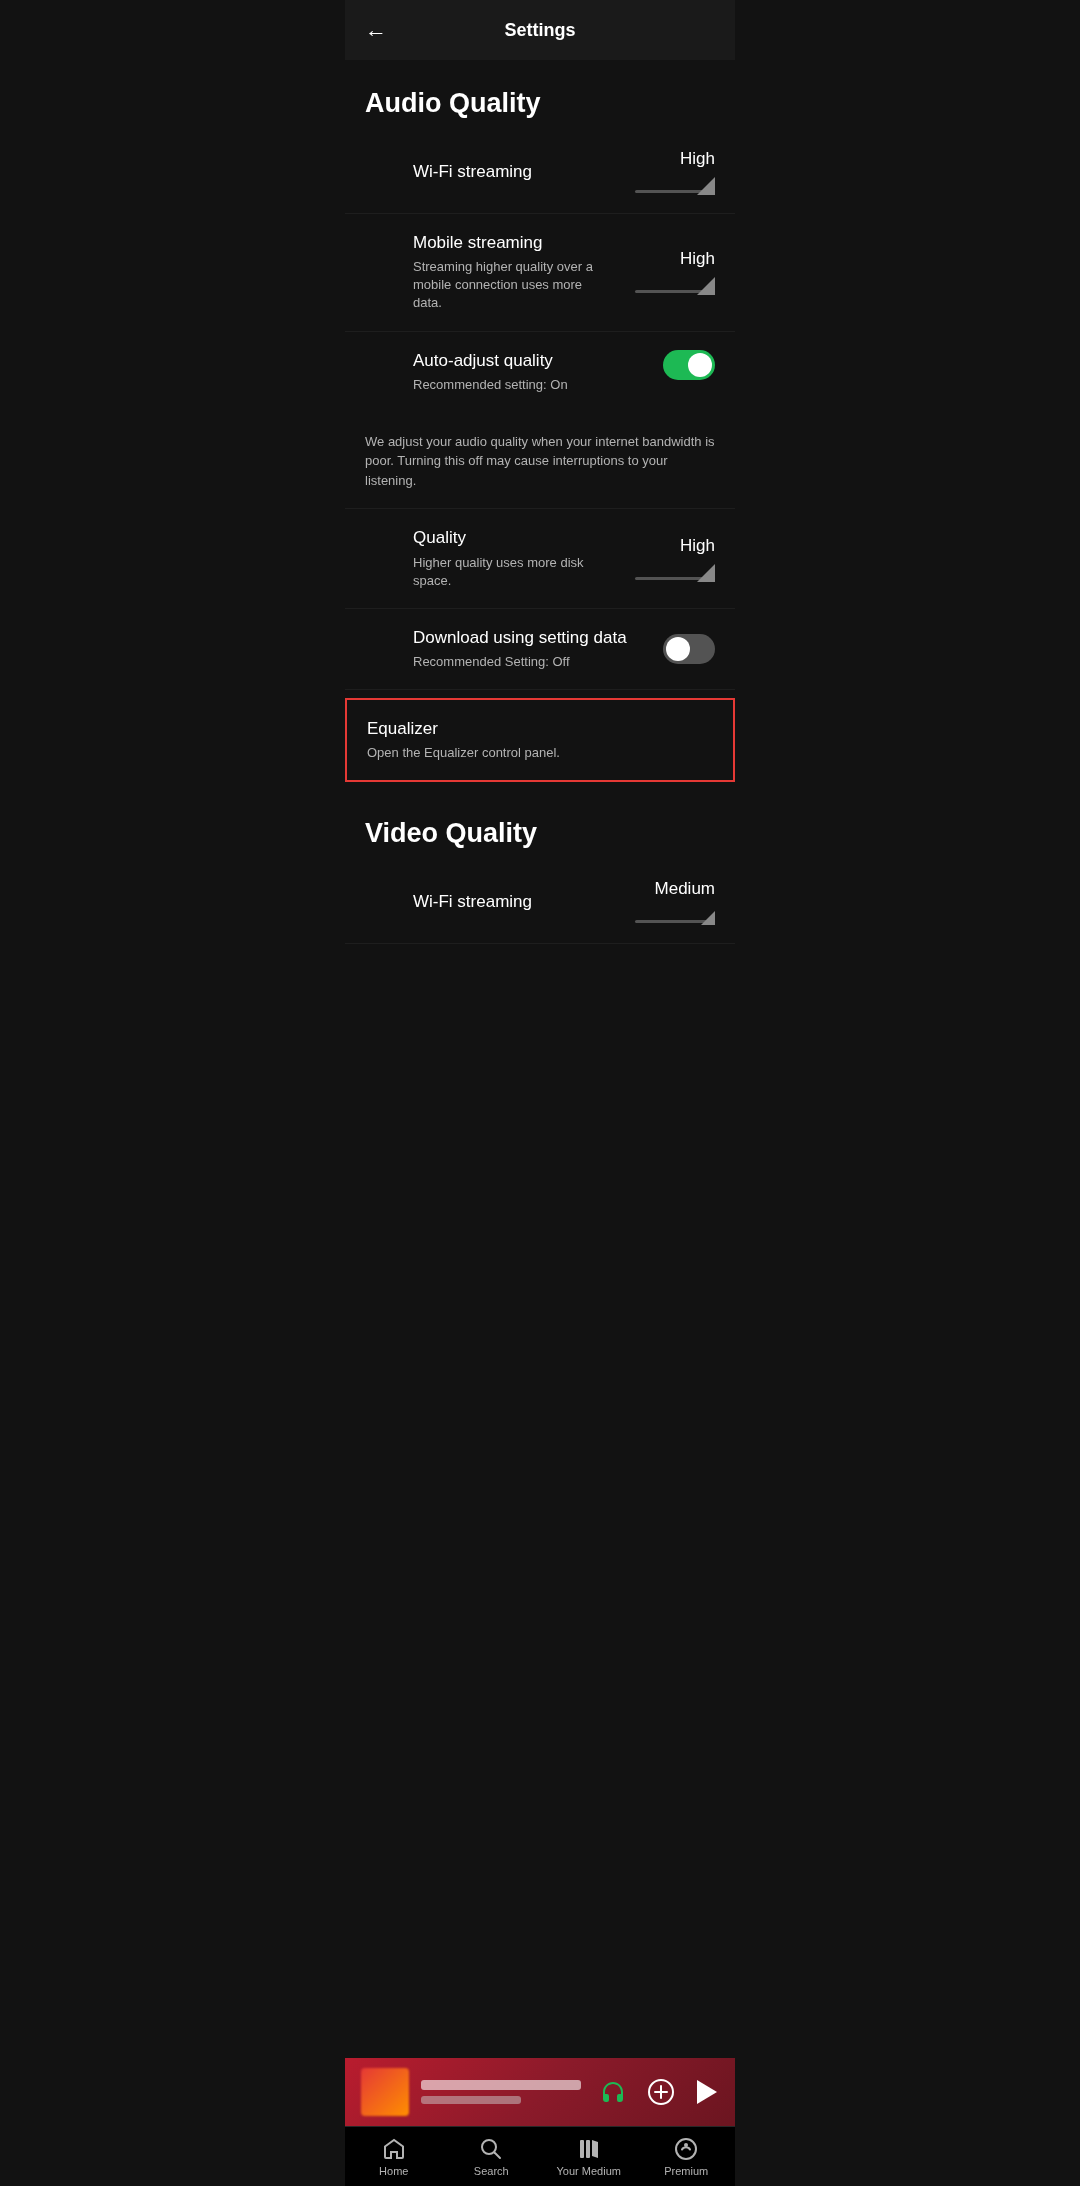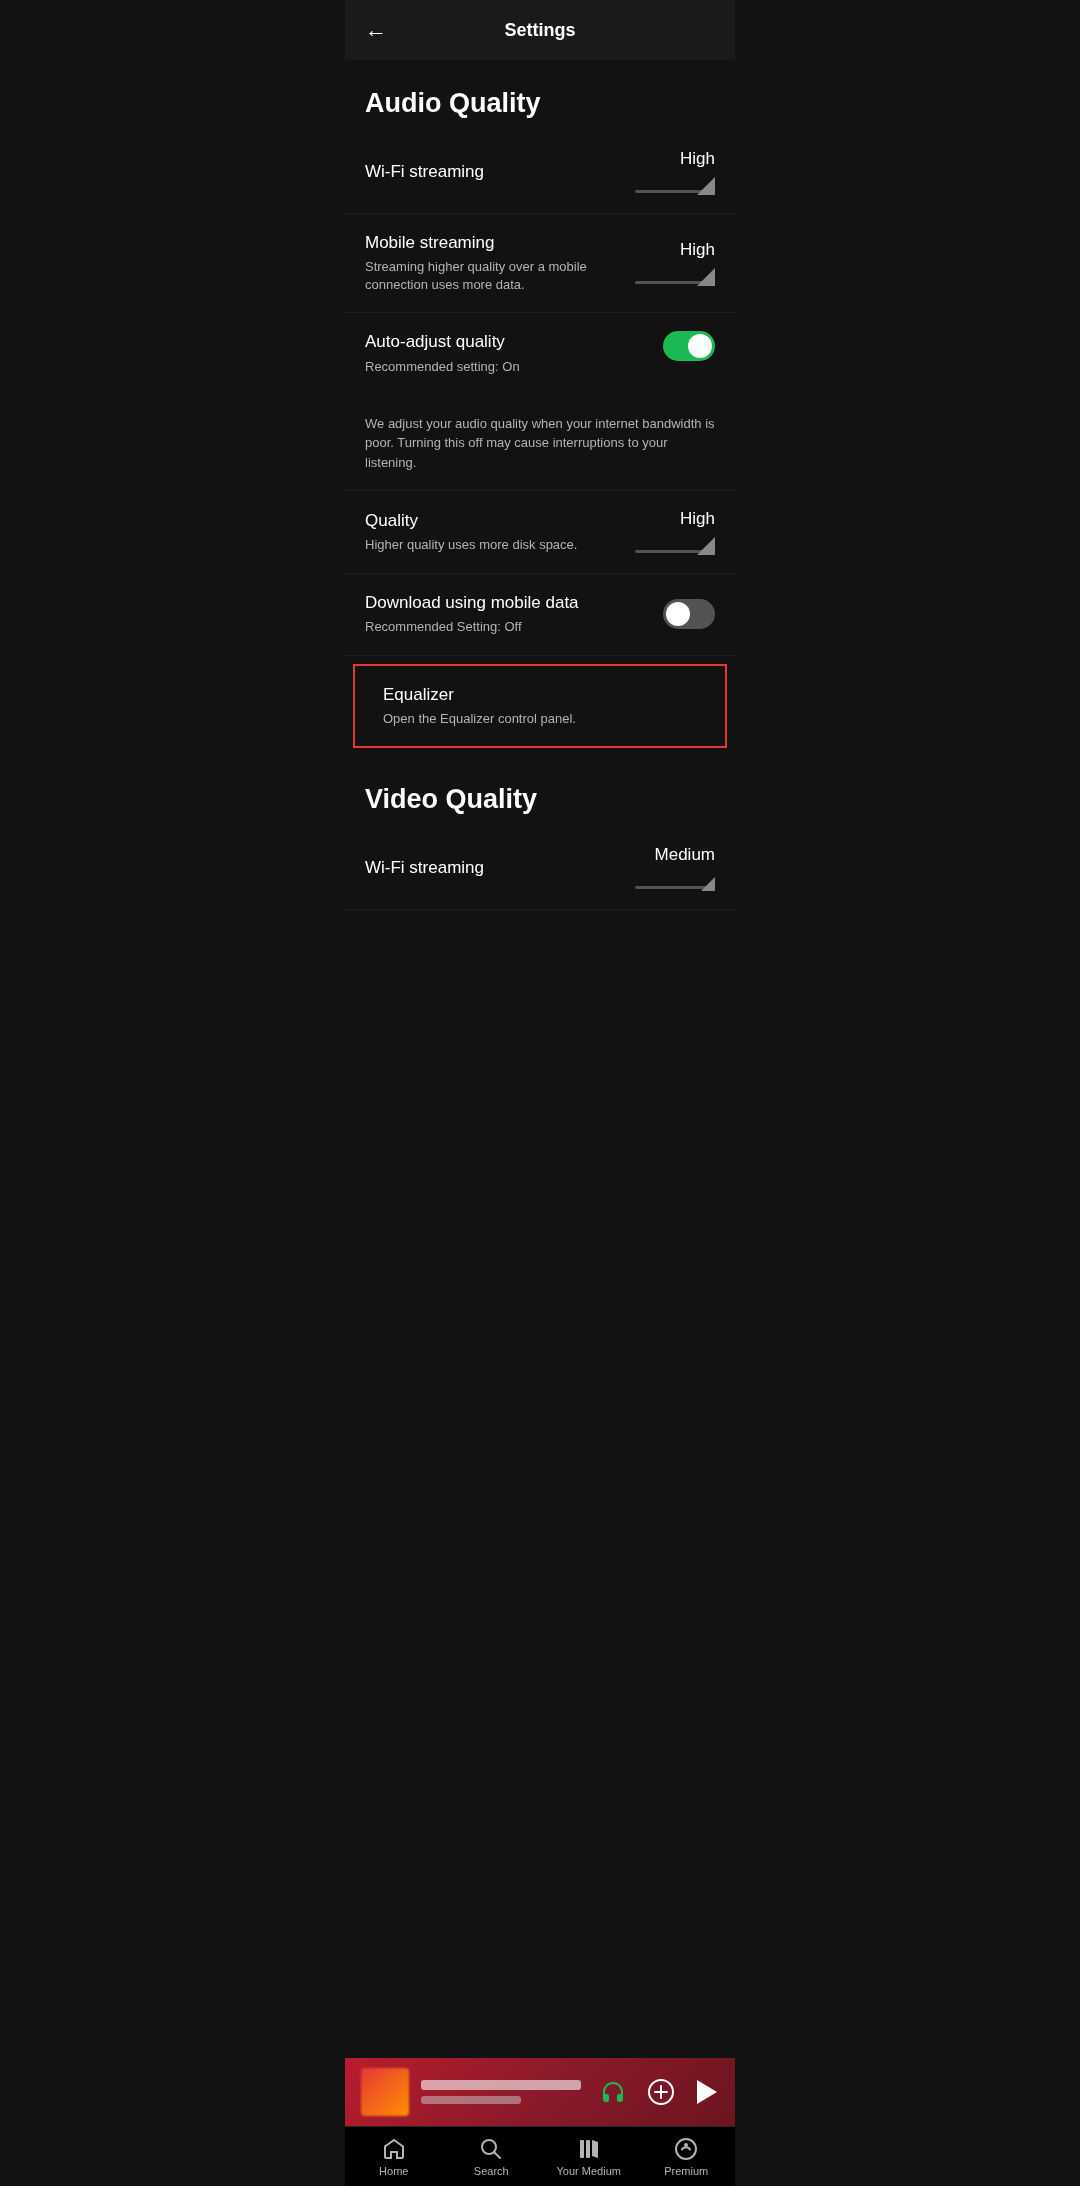--- a/index.html
+++ b/index.html
@@ -60,20 +60,21 @@
       display: flex;
       align-items: center;
       justify-content: space-between;
       padding: 18px 20px;
       border-bottom: 1px solid #1e1e1e;
     }
 
     .setting-row-left {
       flex: 1;
       padding-right: 16px;
+      margin-left: 48px;
     }
 
     .setting-label {
       font-size: 17px;
       font-weight: 400;
       color: #fff;
       line-height: 1.3;
     }
 
     .setting-sublabel {
@@ -164,22 +165,22 @@
       left: 25px;
     }
 
     .toggle-knob.off {
       left: 3px;
     }
 
     
     .equalizer-row {
       border: 2px solid #e53935;
-      margin: 8px 8px;
-      padding: 18px 28px;
+      margin: 8px 0;
+      padding: 18px 20px;
       cursor: pointer;
     }
 
     
     .auto-adjust-desc {
       font-size: 13px;
       color: #b3b3b3;
       padding: 0 20px 18px;
       line-height: 1.5;
       border-bottom: 1px solid #1e1e1e;
@@ -349,21 +350,21 @@
       <span class="quality-value">High</span>
       <div class="quality-bar-container">
         <div class="quality-bar-bg"></div>
         <div class="quality-triangle"></div>
       </div>
     </div>
   </div>
 
   <div class="setting-row">
     <div class="setting-row-left">
-      <div class="setting-label">Download using mobile data</div>
+      <div class="setting-label">Download using setting data</div>
       <div class="setting-sublabel">Recommended Setting: Off</div>
     </div>
     <label class="toggle-switch">
       <div class="toggle-slider off">
         <div class="toggle-knob off"></div>
       </div>
     </label>
   </div>
 
   <div class="equalizer-row">

